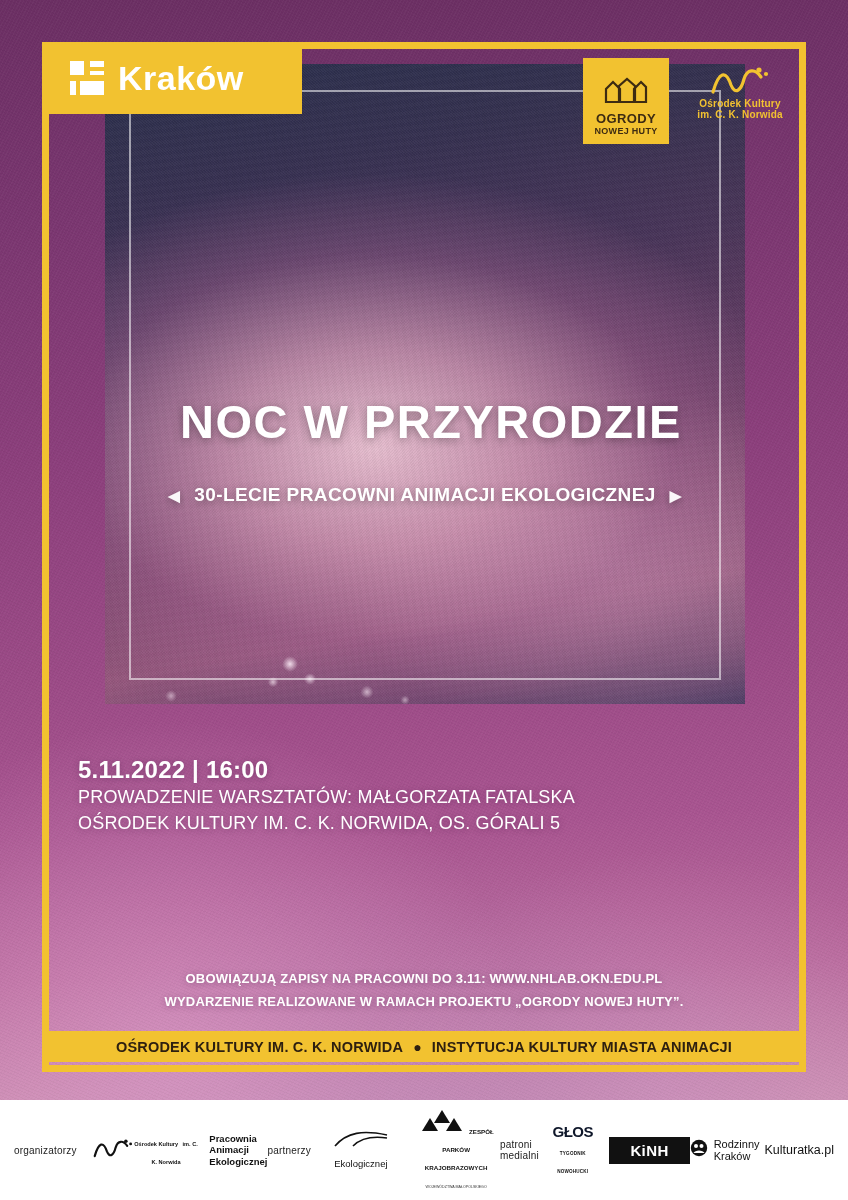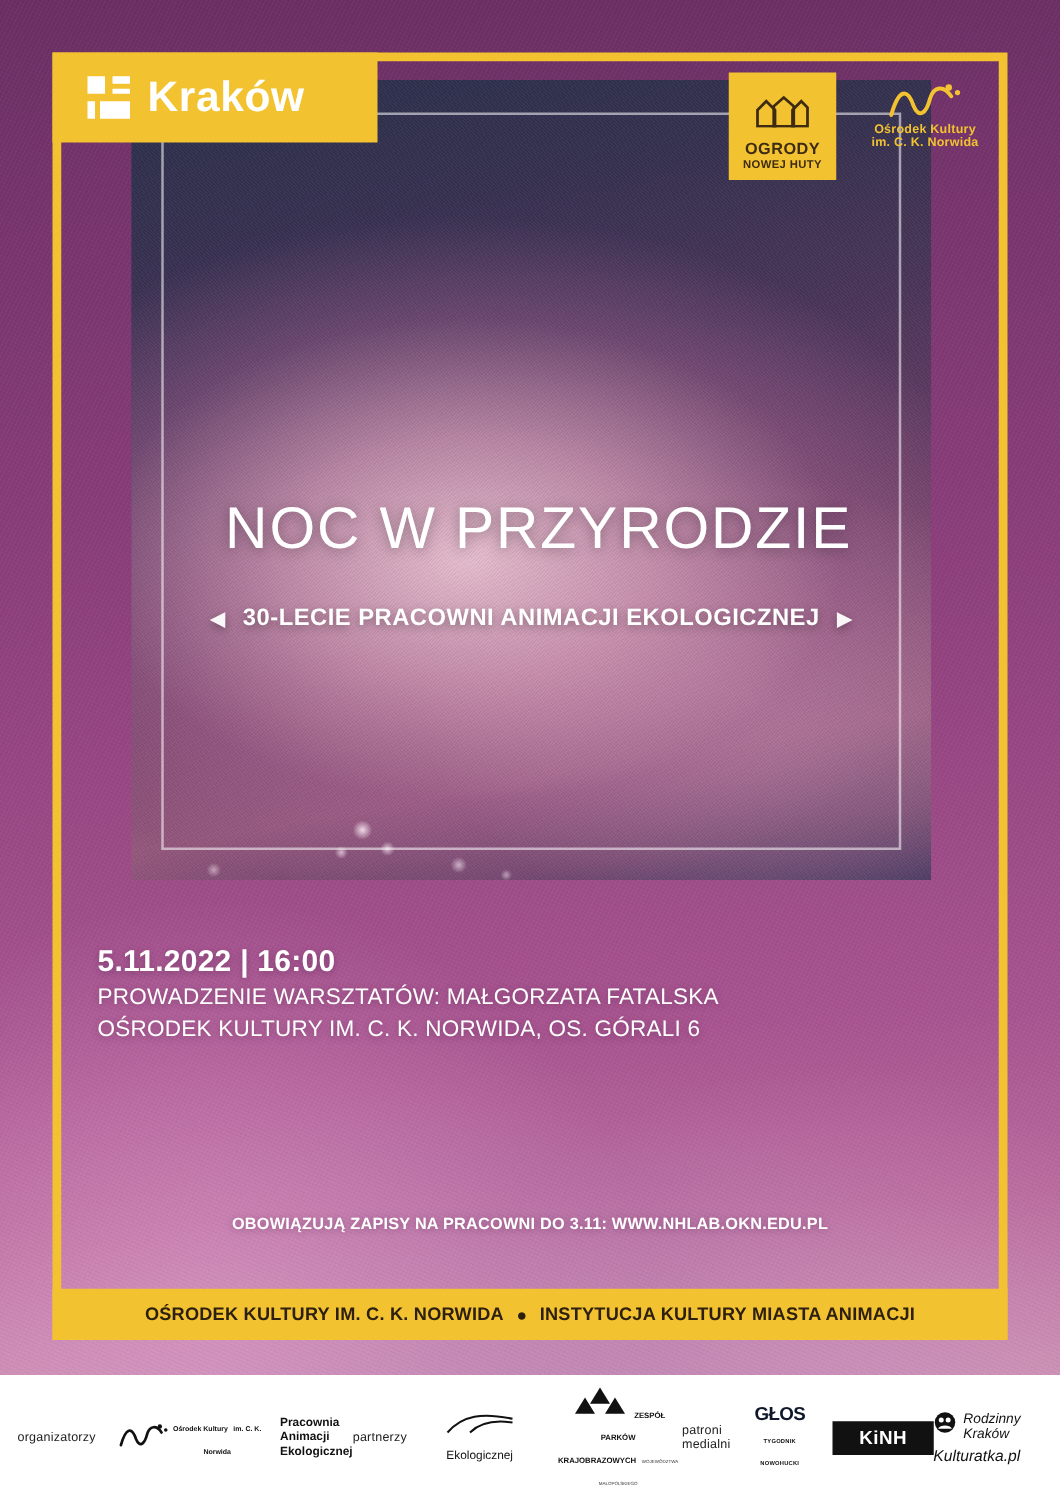--- a/index.html
+++ b/index.html
@@ -117,21 +117,21 @@
       radial-gradient(circle 14px at 120px 150px, rgba(120,70,110,.45), rgba(120,70,110,0) 70%);
   }
   .hero-inner-border {
     position: absolute; left: 24px; top: 26px; right: 24px; bottom: 24px;
     border: 2px solid rgba(255,255,255,.55);
   }
   .hero-title {
     position: absolute; left: 0; right: 0; top: 330px;
     text-align: center;
     color: #ffffff;
-    font-size: 47px; font-weight: 400; letter-spacing: 1.5px;
+    font-size: 47px; font-weight: 700; letter-spacing: 1.5px;
     text-shadow: 0 2px 10px rgba(0,0,0,.35);
     padding-left: 12px;
   }
   .hero-sub {
     position: absolute; left: 0; right: 0; top: 420px;
     text-align: center;
     color: #ffffff;
     font-size: 19px; font-weight: 700; letter-spacing: .4px;
     display: flex; align-items: center; justify-content: center; gap: 14px;
     text-shadow: 0 2px 8px rgba(0,0,0,.35);
@@ -157,21 +157,21 @@
   }
   .notes {
     position: absolute; left: 60px; right: 60px; top: 968px;
     text-align: center; color: #ffffff;
     font-size: 13px; font-weight: 700; line-height: 1.75; letter-spacing: .2px;
     text-shadow: 0 1px 6px rgba(60,20,60,.35);
   }
 
   
   .footer-strip {
-    position: absolute; left: 42px; top: 1031px; width: 764px; height: 41px;
+    position: absolute; left: 42px; top: 1031px; width: 764px; height: 31px;
     background: #f2c230;
     display: flex; align-items: center; justify-content: center;
   }
   .footer-strip span {
     color: #2e2010; font-size: 14.5px; font-weight: 700; letter-spacing: .2px;
   }
   .footer-strip .dot { margin: 0 10px; font-size: 14px; }
 
   
   .sponsors {
@@ -195,21 +195,21 @@
   .glos { text-align: center; }
   .glos .g1 { font-size: 15px; font-weight: 700; color: #0f172a; letter-spacing: -.5px; line-height: .95; }
   .glos .g2 { font-size: 4.6px; font-weight: 700; color: #111; letter-spacing: .2px; }
   .kinh {
     background: #111; color: #fff; font-size: 15px; font-weight: 700;
     padding: 5px 21px; letter-spacing: .4px;
   }
   .rodzinny { display: flex; align-items: center; gap: 6px; }
   .rodzinny .nm { font-size: 11px; color: #111; font-weight: 400; }
   .kulturatka { font-size: 12.5px; color: #111; font-weight: 400; }
-  .right-stack { display: flex; flex-direction: column; align-items: flex-start; gap: 5px; font-style: italic; }
+  .right-stack { display: flex; flex-direction: row; align-items: center; gap: 5px; }
 </style>
 </head>
 <body>
 
 <div class="poster">
 
   <div class="bg"></div>
   <div class="bg-noise"></div>
   <div class="bg-stems"></div>
 
@@ -260,26 +260,27 @@
       </svg>
     </div>
     <div class="t1">Ośrodek  Kultury</div>
     <div class="t2">im. C. K. Norwida</div>
   </div>
 
   <div class="content">
     <div class="date">5.11.2022 | 16:00</div>
     <div class="details">
       <div>PROWADZENIE WARSZTATÓW: MAŁGORZATA FATALSKA</div>
-      <div>OŚRODEK KULTURY IM. C. K. NORWIDA, OS. GÓRALI 6</div>
+      <div>OŚRODEK KULTURY IM. C. K. NORWIDA, OS. GÓRALI 5</div>
     </div>
   </div>
 
   <div class="notes">
     <div>OBOWIĄZUJĄ ZAPISY NA PRACOWNI DO 3.11: WWW.NHLAB.OKN.EDU.PL</div>
+    <div>WYDARZENIE REALIZOWANE W RAMACH PROJEKTU „OGRODY NOWEJ HUTY”.</div>
   </div>
 
   <div class="footer-strip">
     <span>OŚRODEK KULTURY IM. C. K. NORWIDA</span>
     <span class="dot">●</span>
     <span>INSTYTUCJA KULTURY MIASTA ANIMACJI</span>
   </div>
 
   <div class="sponsors">
 

